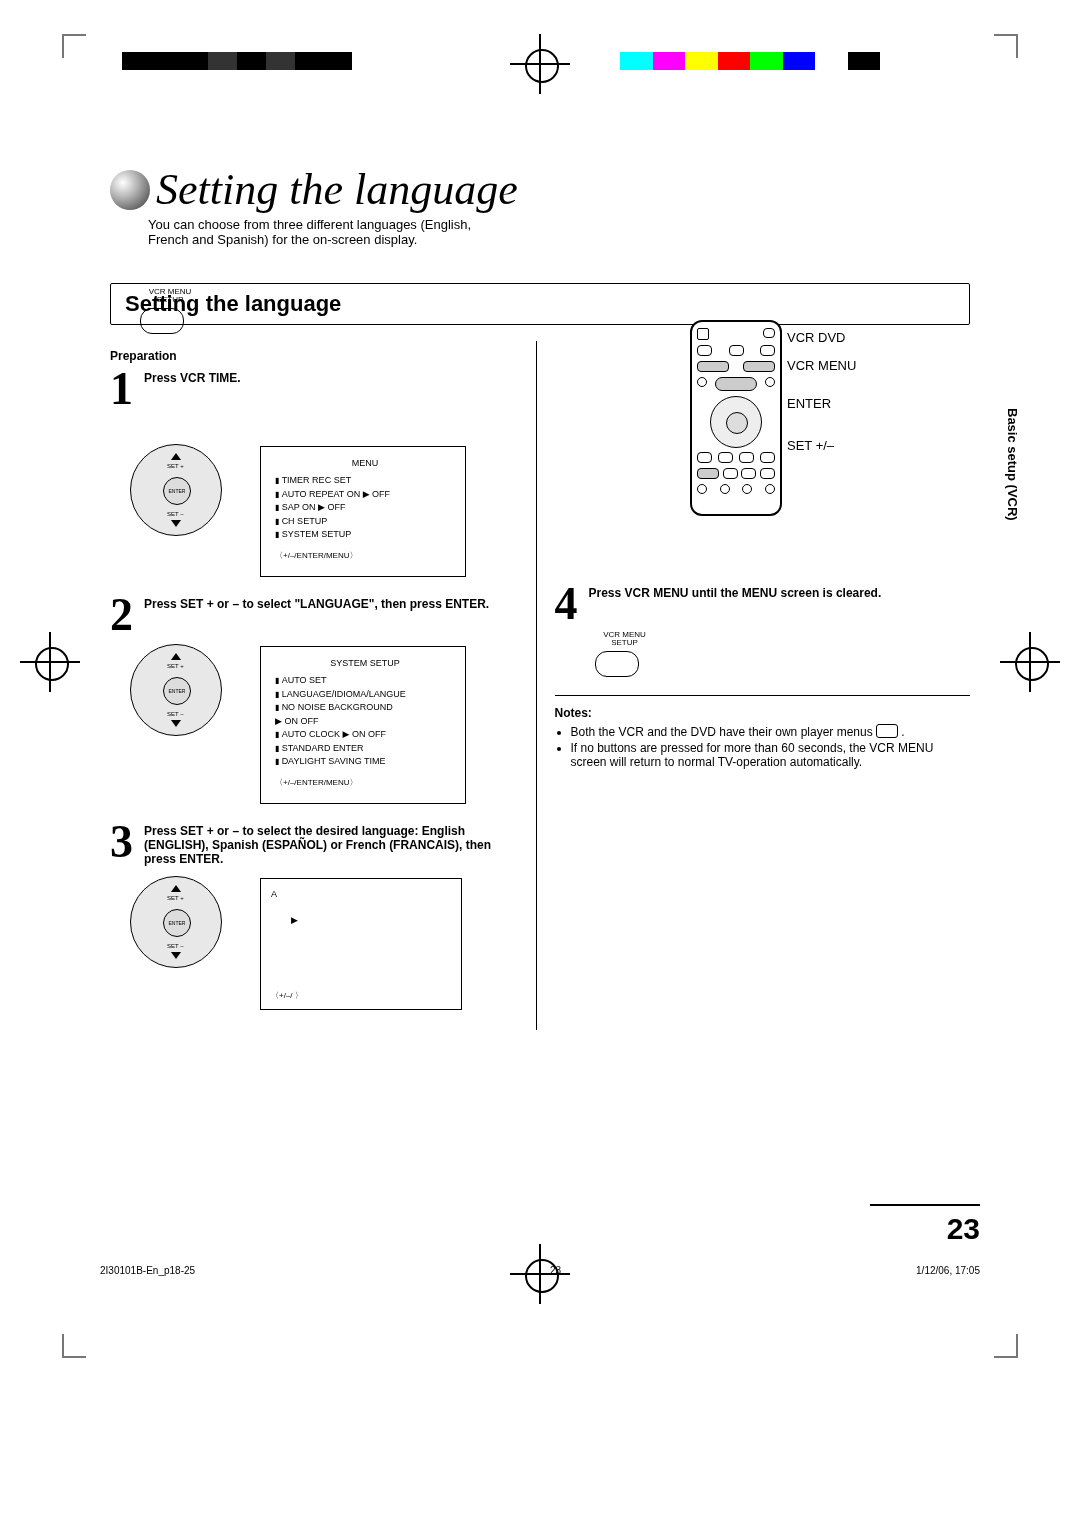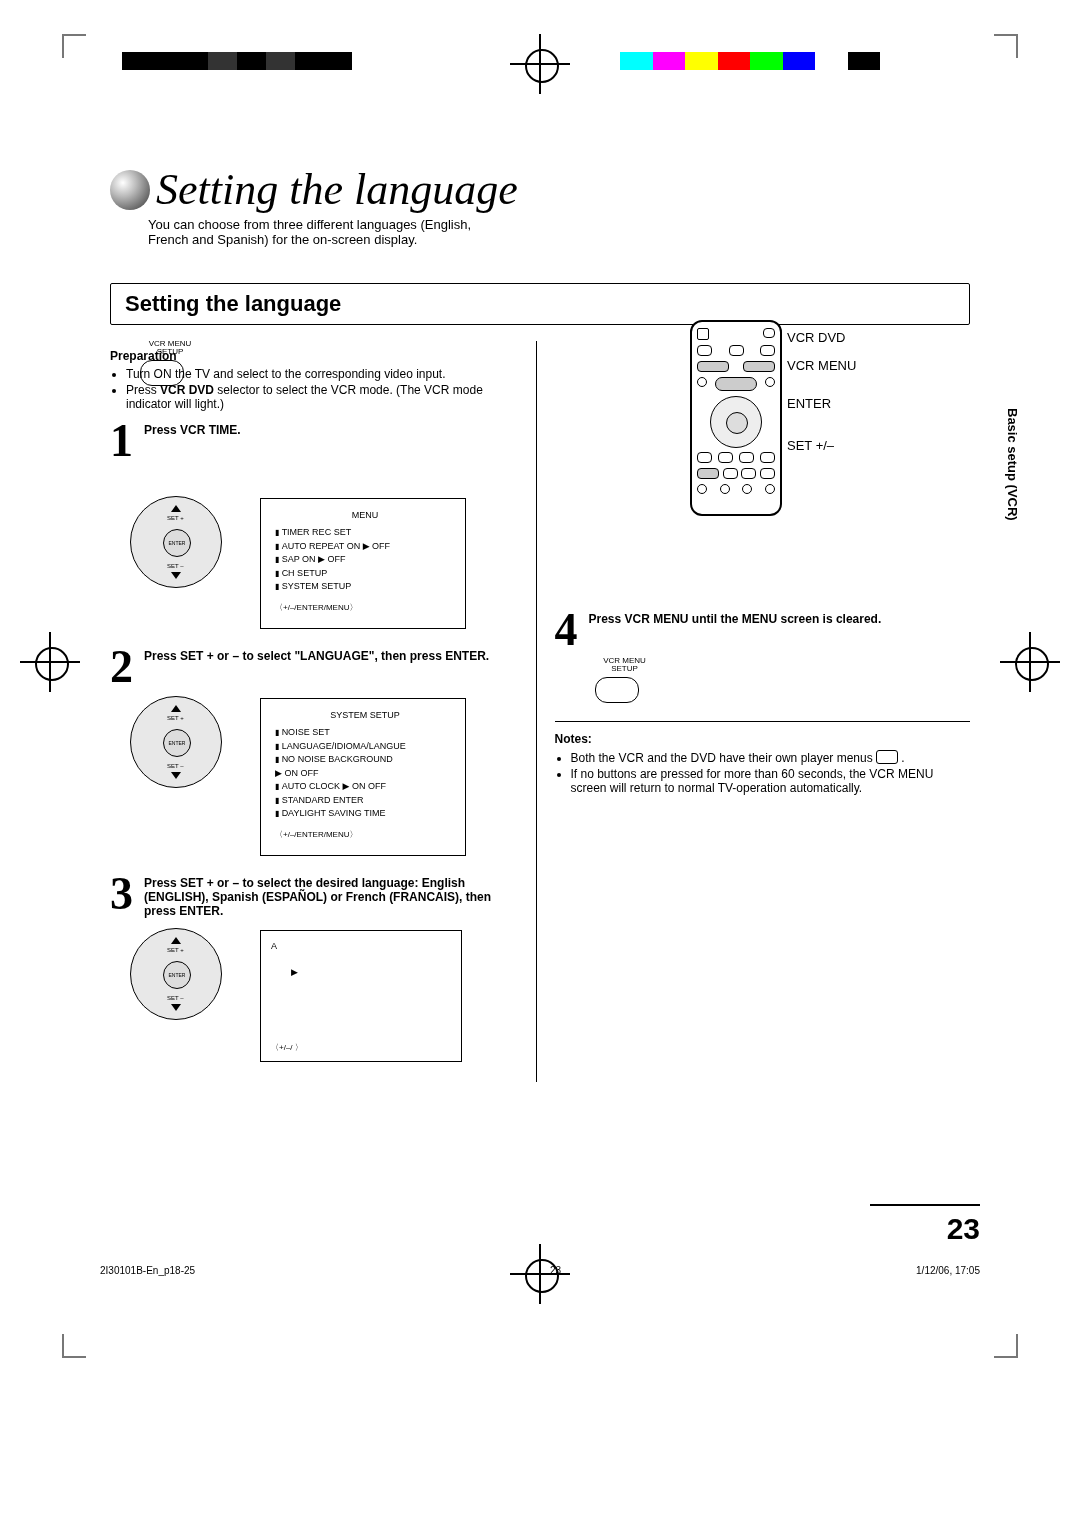--- a/index.html
+++ b/index.html
@@ -157,24 +157,20 @@
         <span class="r-label" style="top:74px">ENTER</span>
         <span class="r-label" style="top:116px">SET +/–</span>
       </div>
     </div>
 
     <div class="section-bar">Setting the language</div>
 
     <div class="cols">
       <div class="col">
         <div class="bold">Preparation</div>
-        <ul class="bul">
-          <li>Turn ON the TV and select to the corresponding video input.</li>
-          <li><span>Press </span><span class="bold">VCR DVD</span><span> selector to select the VCR mode. (The VCR mode indicator will light.)</span></li>
-        </ul>
 
         <div class="step">
           <div class="bignum">1</div>
           <div class="steptxt">
             <span class="bold">Press VCR TIME.</span><br>
           </div>
         </div>
         <div style="margin-left:30px;margin-top:-120px;width:60px">
           <div class="mini-lbl">VCR MENU</div>
           <div class="mini-lbl">SETUP</div>
@@ -205,21 +201,21 @@
         </div>
         <div class="dpad-diag">
           <div class="tri u"></div>
             <div class="tri d"></div>
           <div class="lbl" style="left:36px;top:18px">SET +</div>
           <div class="lbl" style="left:36px;bottom:18px">SET –</div>
           <div class="enter">ENTER</div>
         </div>
         <div class="osd second">
           <div class="osd-title">SYSTEM SETUP</div>
-          <div class="osd-row">NOISE SET</div>
+          <div class="osd-row">AUTO SET</div>
           <div class="osd-row">LANGUAGE/IDIOMA/LANGUE</div>
           <div class="osd-row">NO NOISE BACKGROUND</div>
           <div style="font-size:9px">                           ▶ ON   OFF</div>
           <div class="osd-row">AUTO CLOCK  ▶ ON   OFF</div>
           <div class="osd-row">STANDARD ENTER</div>
           <div class="osd-row">DAYLIGHT SAVING TIME</div>
           <div class="osd-foot">〈+/–/ENTER/MENU〉</div>
         </div>
 
         <div class="step" style="margin-top:20px">

